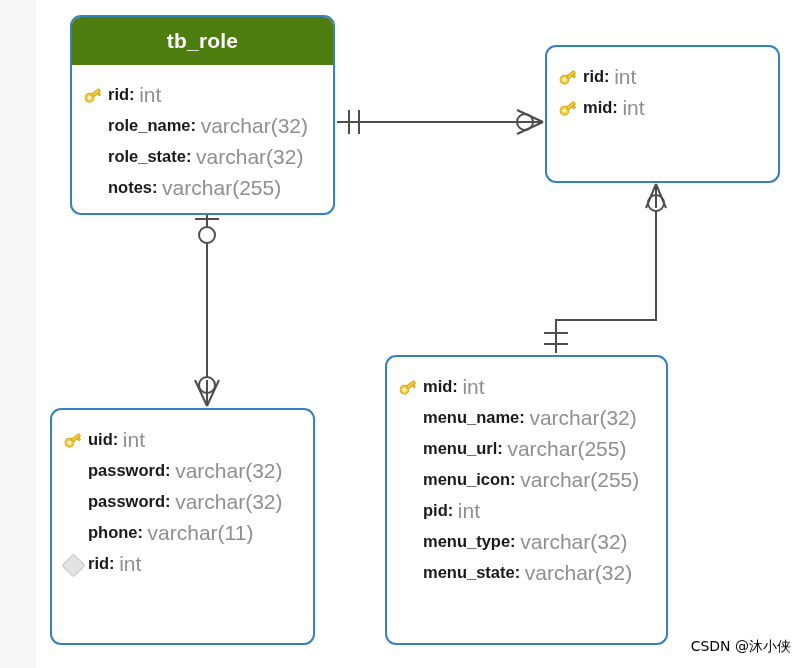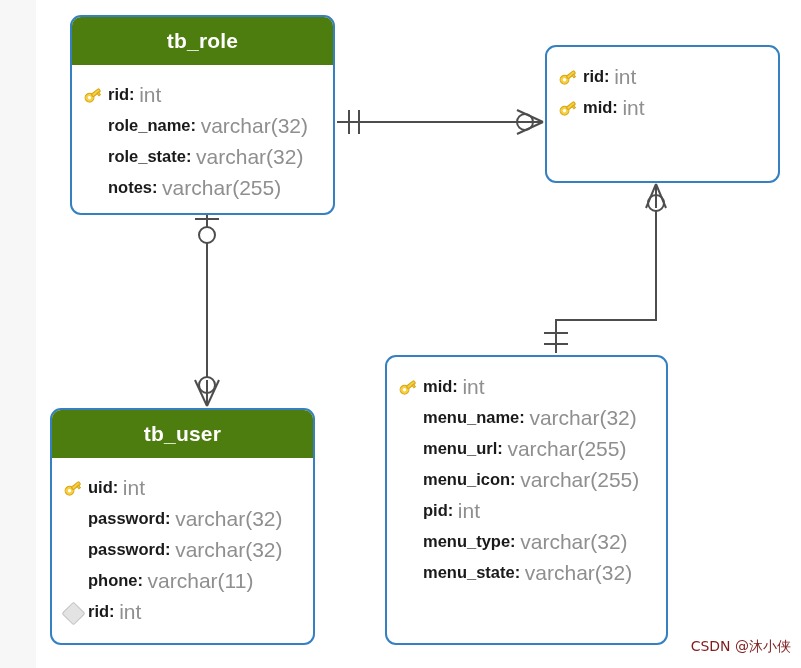--- a/index.html
+++ b/index.html
@@ -37,21 +37,21 @@
   .fld .colon{font-size:16.5px;color:#1a1a1a;font-weight:600;}
 
   
   .key-icon{position:absolute;left:1px;top:1px;width:20px;height:18px;}
   
   .fk-icon{position:absolute;left:3px;top:3px;width:15px;height:15px;
            background:#e3e3e3;border:1px solid #c0c0c0;
            transform:rotate(45deg);border-radius:2px;}
 
   .watermark{position:absolute;right:10px;bottom:12px;
-             font-size:14px;color:#7f1d1d;white-space:nowrap;
+             font-size:14px;color:#000000;white-space:nowrap;
              font-family:"DejaVu Sans",sans-serif;}
 </style>
 </head>
 <body>
 
 <div id="canvas">
 
   <div class="left-band"></div>
 
   <svg class="wires" viewBox="0 0 801 668" width="801" height="668">
@@ -163,21 +163,20 @@
                 </g>
               </svg>
             </span>
             <span class="nm">mid</span>
             <span class="colon">:&nbsp;</span>
             <span class="ty">int</span>
           </div>
         </div>
       </div>
       <div class="entity" style="left: 50px; top: 408px; width: 265px; height: 237px;">
-        <div class="hdr" style="height: 48px;">tb_user</div>
         <div class="body">
           <div class="fld">
             <span class="ico">
               <svg class="key-icon" viewBox="0 0 20 18">
                 <g transform="rotate(-38 10 9)">
                   <circle cx="5.6" cy="9" r="4.4" fill="#f7cf3f" stroke="#d8a81c" stroke-width="1.1"></circle>
                   <circle cx="5.6" cy="9" r="1.7" fill="#ffffff"></circle>
                   <rect x="9" y="7.4" width="9.4" height="3.2" rx="1" fill="#f7cf3f" stroke="#d8a81c" stroke-width="1.1"></rect>
                   <rect x="14.2" y="10.2" width="1.9" height="3" fill="#f7cf3f" stroke="#d8a81c" stroke-width="1"></rect>
                 </g>

